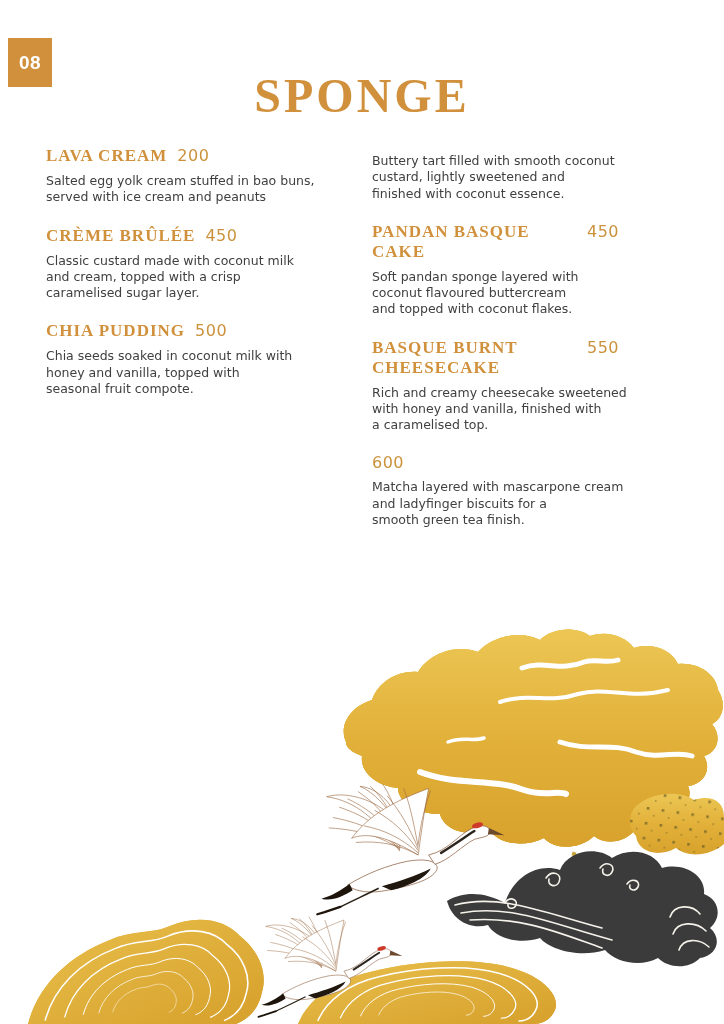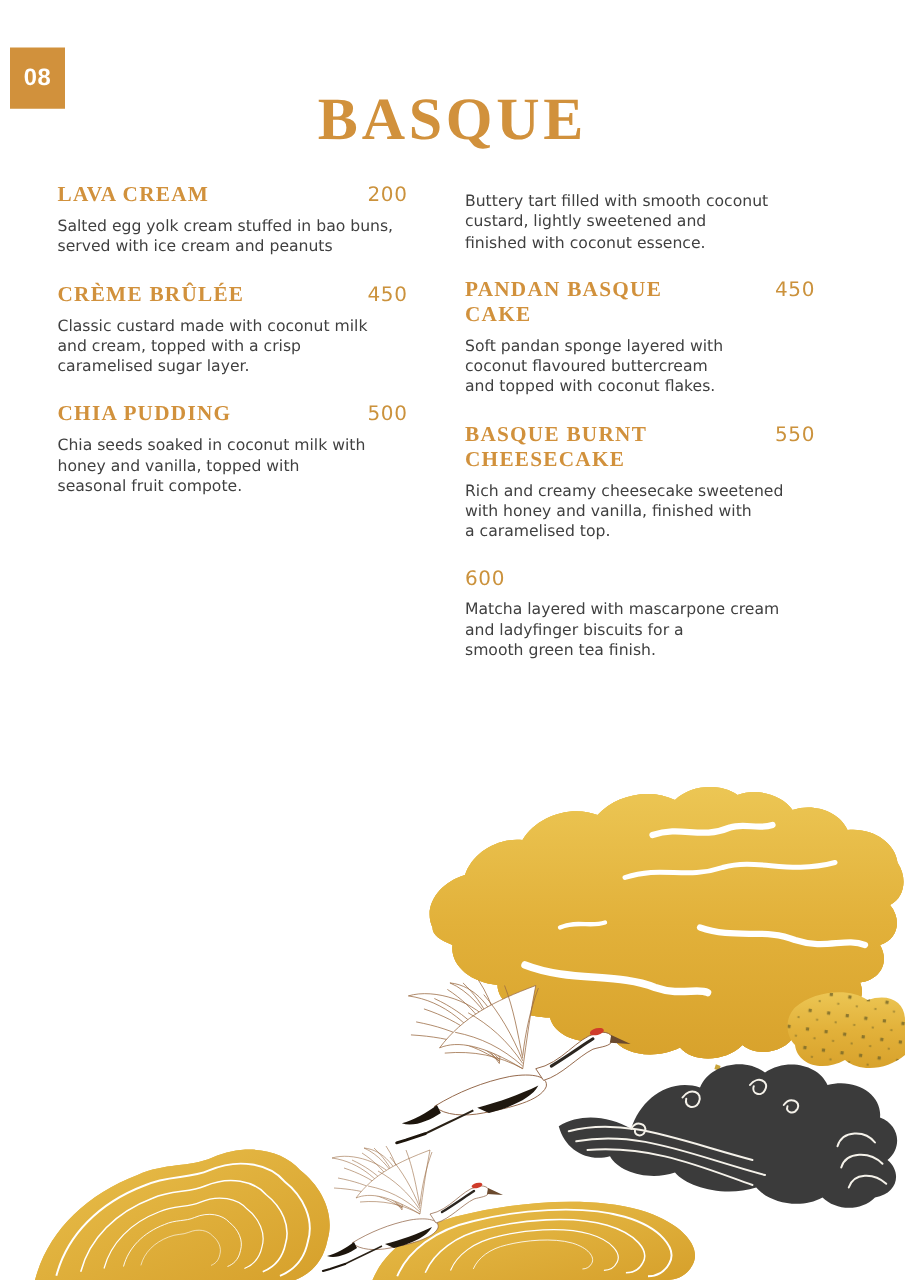--- a/index.html
+++ b/index.html
@@ -16,40 +16,40 @@
   .page-title{
     position:absolute;left:0;right:0;top:40px;text-align:center;
     font-family:"Liberation Serif","DejaVu Serif",serif;
     font-size:48px;font-weight:700;letter-spacing:3px;color:#D1913C;line-height:1;
   }
   .menu{
     position:absolute;left:46px;top:146px;width:606px;
     display:grid;grid-template-columns:280px 280px;column-gap:46px;z-index:2;
   }
   .menu-item{margin-bottom:20px;}
-  .item-head{display:flex;justify-content:space-between;align-items:flex-start;gap:10px;}
+  .item-head{display:flex;align-items:flex-start;gap:10px;}
   .item-name{
     font-family:"Liberation Serif","DejaVu Serif",serif;
     font-size:17px;font-weight:700;letter-spacing:1px;color:#D1913C;line-height:1.18;
     max-width:205px;
   }
   .item-price{
     font-size:16px;color:#CB923C;font-weight:normal;letter-spacing:.5px;white-space:nowrap;
     font-family:"DejaVu Sans","Liberation Sans",sans-serif;
   }
   .item-desc{
     margin-top:7px;font-size:12.5px;line-height:1.3;color:#404040;white-space:pre-line;
   }
   .art{position:absolute;left:0;top:0;z-index:1;pointer-events:none;}
 </style>
 </head>
 <body>
 
 <div class="page-number">08</div>
-<h1 class="page-title">BASQUE</h1>
+<h1 class="page-title">SPONGE</h1>
 
 <div class="menu">
   <div class="menu-col">
     <div class="menu-item">
       <div class="item-head">
         <div class="item-name">LAVA CREAM</div>
         <div class="item-price">200</div>
       </div>
       <div class="item-desc">Salted egg yolk cream stuffed in bao buns,
 served with ice cream and peanuts</div>

